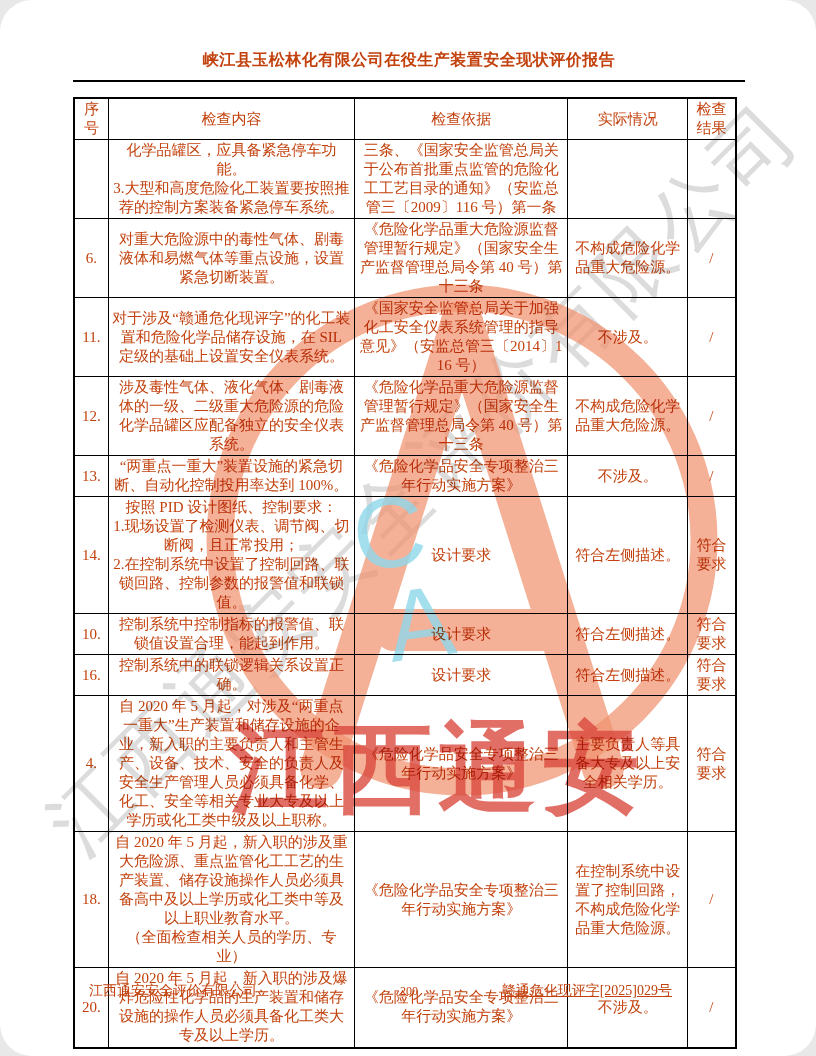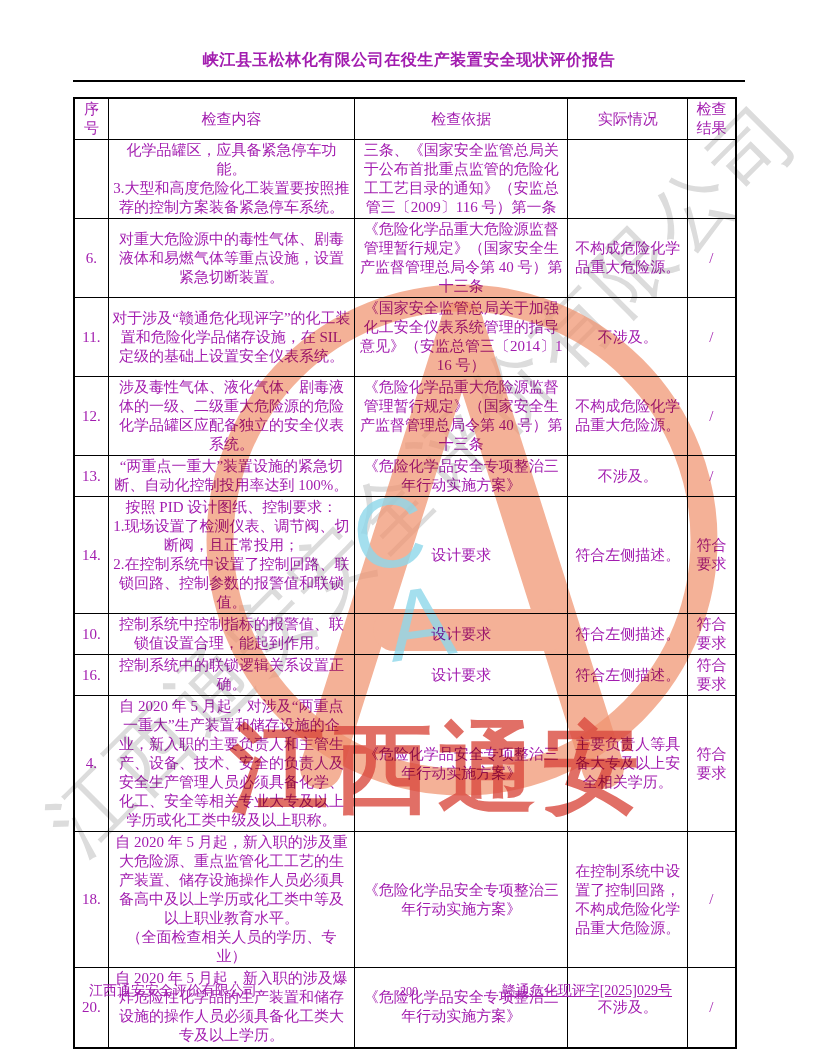--- a/index.html
+++ b/index.html
@@ -1,19 +1,20 @@
 <!DOCTYPE html>
 <html><head>
 <meta charset="utf-8">
 <style>
   html,body { margin:0; padding:0; background:#e8e8e8; }
   .page {
     position:relative; width:816px; height:1056px; margin:0 auto;
-    background:#ffffff; overflow:hidden; color:#a21caf;
+    background:#ffffff; overflow:hidden; color:#c2410c;
     font-family:"Liberation Serif","DejaVu Serif",serif;
+    border-radius:32px;
   }
   .doc-title {
     position:absolute; top:50px; left:73px; width:672px;
     text-align:center; font-size:16px; font-weight:bold; letter-spacing:0.5px;
   }
   .header-rule {
     position:absolute; top:80px; left:73px; width:672px;
     border-top:2px solid #000; height:0;
   }
   table.inspection {

